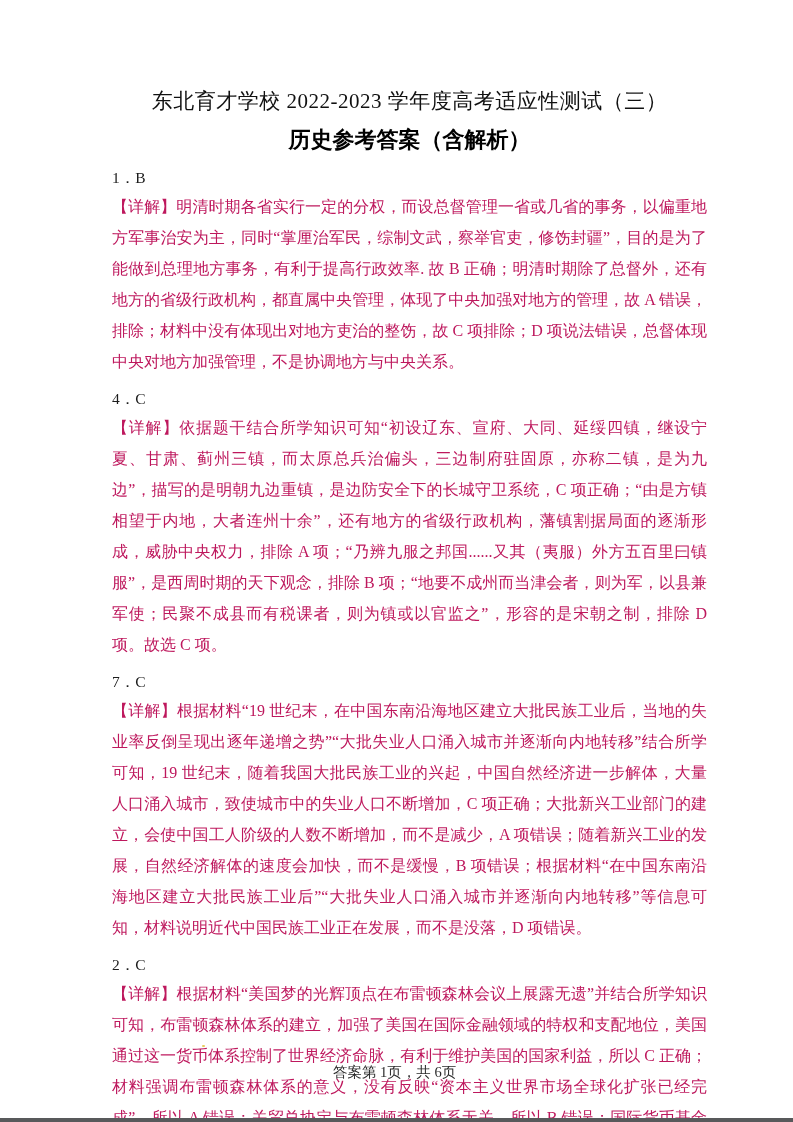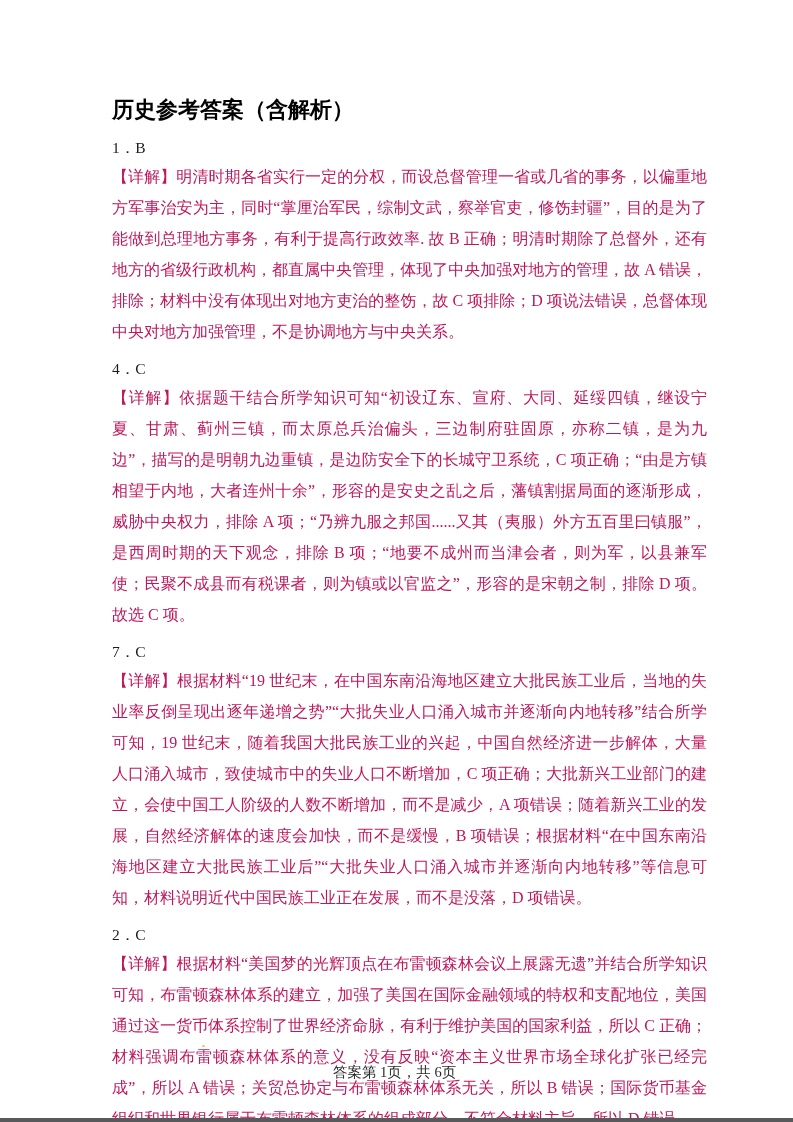--- a/index.html
+++ b/index.html
@@ -22,21 +22,21 @@
   .doc-title {
     text-align: center;
     font-size: 21px;
     font-weight: 400;
     line-height: 30px;
     letter-spacing: 0.5px;
     color: #111111;
     margin: 0;
   }
   .doc-subtitle {
-    text-align: left;
+    text-align: center;
     font-size: 22px;
     font-weight: 700;
     line-height: 32px;
     margin: 8px 0 6px 0;
     color: #000000;
     font-family: "Liberation Sans", "DejaVu Sans", sans-serif;
   }
   .answer-number {
     font-size: 15.5px;
     line-height: 27px;
@@ -78,30 +78,31 @@
     opacity: 0.85;
     border-radius: 1px;
   }
 </style>
 </head>
 <body>
 
 <div id="page">
   <div id="content">
 
+    <h1 class="doc-title">东北育才学校 2022-2023 学年度高考适应性测试（三）</h1>
     <h2 class="doc-subtitle">历史参考答案（含解析）</h2>
 
     <div class="answer">
       <div class="answer-number">1．B</div>
       <p class="explanation">【详解】明清时期各省实行一定的分权，而设总督管理一省或几省的事务，以偏重地方军事治安为主，同时“掌厘治军民，综制文武，察举官吏，修饬封疆”，目的是为了能做到总理地方事务，有利于提高行政效率. 故 B 正确；明清时期除了总督外，还有地方的省级行政机构，都直属中央管理，体现了中央加强对地方的管理，故 A 错误，排除；材料中没有体现出对地方吏治的整饬，故 C 项排除；D 项说法错误，总督体现中央对地方加强管理，不是协调地方与中央关系。</p>
     </div>
 
     <div class="answer">
       <div class="answer-number">4．C</div>
-      <p class="explanation">【详解】依据题干结合所学知识可知“初设辽东、宣府、大同、延绥四镇，继设宁夏、甘肃、蓟州三镇，而太原总兵治偏头，三边制府驻固原，亦称二镇，是为九边”，描写的是明朝九边重镇，是边防安全下的长城守卫系统，C 项正确；“由是方镇相望于内地，大者连州十余”，形容的是安史之乱之后，藩镇割据局面的逐渐形成，威胁中央权力，排除 A 项；“乃辨九服之邦国......又其（夷服）外方五百里曰镇服”，是西周时期的天下观念，排除 B 项；“地要不成州而当津会者，则为军，以县兼军使；民聚不成县而有税课者，则为镇或以官监之”，形容的是宋朝之制，排除 D 项。故选 C 项。</p>
+      <p class="explanation">【详解】依据题干结合所学知识可知“初设辽东、宣府、大同、延绥四镇，继设宁夏、甘肃、蓟州三镇，而太原总兵治偏头，三边制府驻固原，亦称二镇，是为九边”，描写的是明朝九边重镇，是边防安全下的长城守卫系统，C 项正确；“由是方镇相望于内地，大者连州十余”，还有地方的省级行政机构，藩镇割据局面的逐渐形成，威胁中央权力，排除 A 项；“乃辨九服之邦国......又其（夷服）外方五百里曰镇服”，是西周时期的天下观念，排除 B 项；“地要不成州而当津会者，则为军，以县兼军使；民聚不成县而有税课者，则为镇或以官监之”，形容的是宋朝之制，排除 D 项。故选 C 项。</p>
     </div>
 
     <div class="answer">
       <div class="answer-number">7．C</div>
       <p class="explanation">【详解】根据材料“19 世纪末，在中国东南沿海地区建立大批民族工业后，当地的失业率反倒呈现出逐年递增之势”“大批失业人口涌入城市并逐渐向内地转移”结合所学可知，19 世纪末，随着我国大批民族工业的兴起，中国自然经济进一步解体，大量人口涌入城市，致使城市中的失业人口不断增加，C 项正确；大批新兴工业部门的建立，会使中国工人阶级的人数不断增加，而不是减少，A 项错误；随着新兴工业的发展，自然经济解体的速度会加快，而不是缓慢，B 项错误；根据材料“在中国东南沿海地区建立大批民族工业后”“大批失业人口涌入城市并逐渐向内地转移”等信息可知，材料说明近代中国民族工业正在发展，而不是没落，D 项错误。</p>
     </div>
 
     <div class="answer">
       <div class="answer-number">2．C</div>
       <p class="explanation">【详解】根据材料“美国梦的光辉顶点在布雷顿森林会议上展露无遗”并结合所学知识可知，布雷顿森林体系的建立，加强了美国在国际金融领域的特权和支配地位，美国通过这一货币体系控制了世界经济命脉，有利于维护美国的国家利益，所以 C 正确；材料强调布雷顿森林体系的意义，没有反映“资本主义世界市场全球化扩张已经完成”，所以 A 错误；关贸总协定与布雷顿森林体系无关，所以 B 错误；国际货币基金组织和世界银行属于布雷顿森林体系的组成部分，不符合材料主旨，所以 D 错误。</p>

